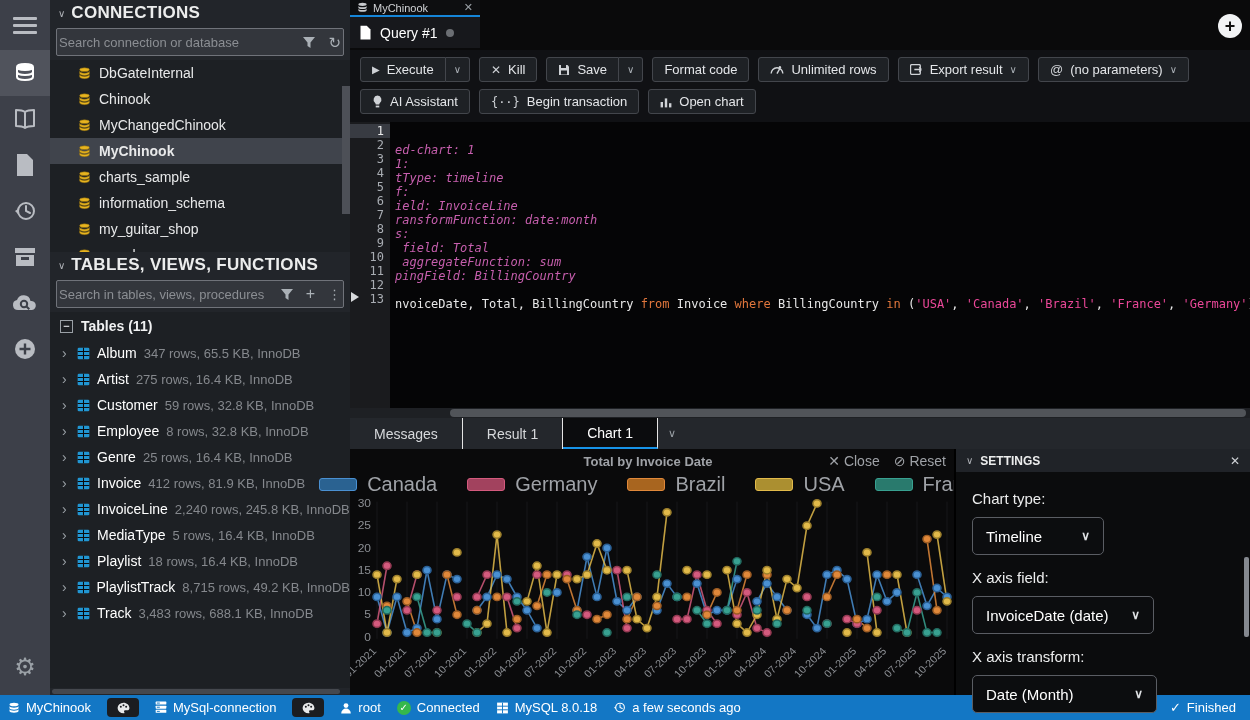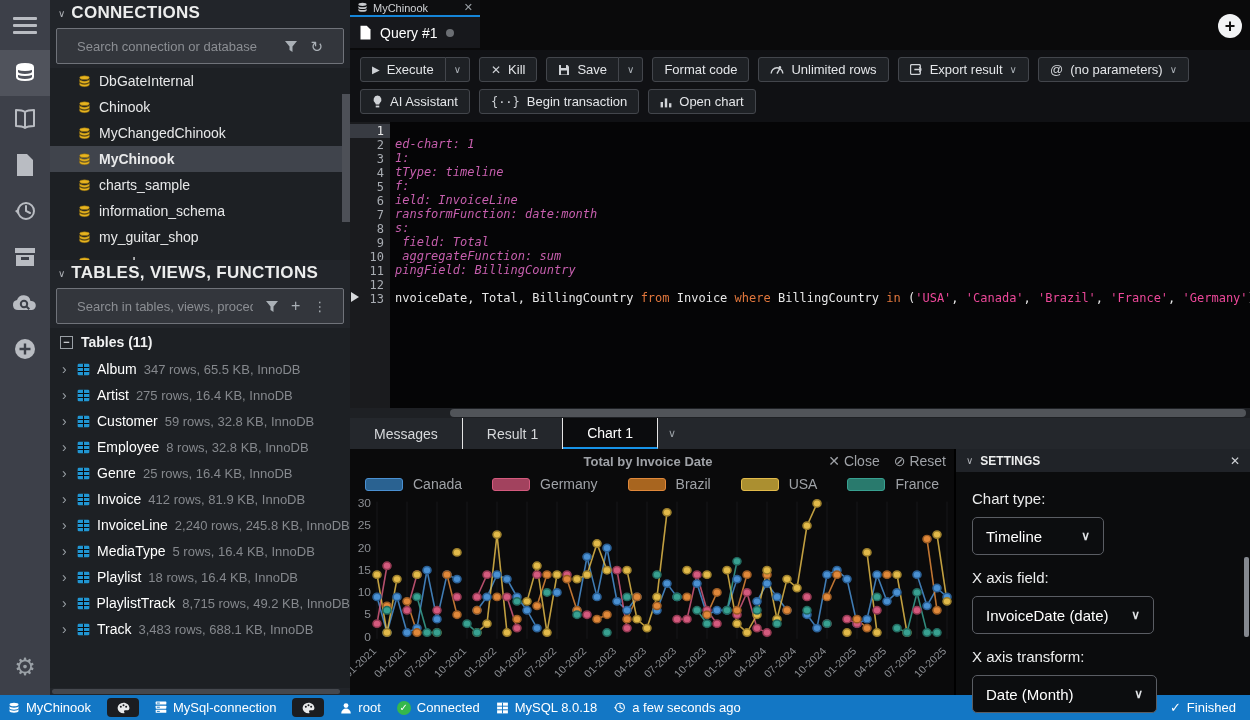--- a/index.html
+++ b/index.html
@@ -17,21 +17,21 @@
   .hamb { width:24px; display:flex; flex-direction:column; gap:4px; }
   .hamb i { height:3px; background:#b9bcc2; border-radius:1px; }
   .gear { font-size:24px; color:#9aa0a6; }
 
   
   .leftpanel { width:300px; background:#22252a; display:flex; flex-direction:column; min-height:0; }
   .sechead { height:26px; display:flex; align-items:center; gap:6px; padding:0 8px; background:#22252a; flex:none; }
   .sechead .chev { color:#aeb1b6; font-size:10px; }
   .sechead .t { font-weight:bold; font-size:17px; letter-spacing:.3px; color:#eceded; }
   .searchrow { padding:2px 6px 4px 6px; flex:none; }
-  .searchbox { height:36px; background:#33363c; border:1px solid #70737a; border-radius:2px; display:flex; align-items:center; padding:0 20px; gap:13px; }
+  .searchbox { height:28px; background:#33363c; border:1px solid #70737a; border-radius:2px; display:flex; align-items:center; padding:0 2px; gap:13px; }
   .searchbox input { flex:1; background:transparent; border:none; outline:none; color:#c9ccd1; font-size:13px; font-family:"Liberation Sans",sans-serif; }
   .searchbox input::placeholder { color:#8b8e93; }
   .sicon { color:#aab0b6; font-size:13px; line-height:1; display:flex; align-items:center; }
   .connlist { height:192px; overflow:hidden; background:#1d2024; position:relative; flex:none; }
   .connitem { height:26px; display:flex; align-items:center; gap:8px; padding-left:28px; font-size:14px; color:#e8e9ea; cursor:pointer; }
   .connitem.sel { background:#40444c; font-weight:bold; }
   .vsb { position:absolute; right:0; width:8px; background:#4d5057; border-radius:0; }
   .tablist { flex:1; overflow:hidden; background:#1d2024; position:relative; }
   .grouprow { height:28px; display:flex; align-items:center; gap:8px; padding-left:10px; font-weight:bold; font-size:14px; color:#f0f1f2; }
   .boxminus { width:13px; height:13px; border:1px solid #9aa0a6; display:flex; align-items:center; justify-content:center; color:#cfd2d6; font-size:11px; line-height:0; }
@@ -61,21 +61,21 @@
   .split { display:flex; }
   .split .btn.l { border-top-right-radius:0; border-bottom-right-radius:0; }
   .split .btn.r { border-top-left-radius:0; border-bottom-left-radius:0; border-left:none; padding:0 8px; color:#aab0b6; font-size:10px; }
   .chev-s { font-size:10px; color:#aab0b6; }
 
   
   .editor { height:286px; flex:none; display:flex; background:#050506; position:relative; overflow:hidden; }
   .gutter { width:40px; background:#1a1b1e; flex:none; padding-top:2px; }
   .lnum { height:14px; line-height:14px; text-align:right; padding-right:6px; font-family:"DejaVu Sans Mono",monospace; font-size:12px; color:#a9adb3; }
   .lnum.cur { background:#383b42; color:#e8e9ea; }
-  .code { flex:1; padding-top:1px; overflow:hidden; }
+  .code { flex:1; padding-top:7px; overflow:hidden; }
   .cline { height:14px; line-height:14px; font-family:"DejaVu Sans Mono",monospace; font-size:12px; white-space:pre; padding-left:5px; }
   .seg-c { color:#c75fae; font-style:italic; }
   .seg-k { color:#e0763c; }
   .seg-s { color:#ec4899; }
   .seg-t { color:#e8e8e8; }
   .stmt-marker { position:absolute; left:1px; top:170px; width:0; height:0; border-top:5px solid transparent; border-bottom:5px solid transparent; border-left:8px solid #d7d9dc; }
 
   .ed-hscroll { height:10px; flex:none; background:#1e2024; position:relative; }
   .ed-hscroll i { position:absolute; top:1px; height:8px; left:100px; right:4px; background:#515459; border-radius:4px; }
 
@@ -86,21 +86,21 @@
   .rtabs .chev { display:flex; align-items:center; padding:0 10px; color:#9aa0a6; font-size:11px; cursor:pointer; }
 
   
   .bottompane { flex:1; display:flex; min-height:0; }
   .chartpane { flex:1; background:#0a0a0b; display:flex; flex-direction:column; min-width:0; position:relative; }
   .cp-head { height:22px; flex:none; display:grid; grid-template-columns:110px 1fr auto; align-items:center; padding:2px 8px 0 8px; }
   .cp-title { grid-column:2; text-align:center; color:#9fa2a7; font-size:13px; font-weight:bold; }
   .cp-actions { display:flex; gap:14px; color:#9fa2a7; font-size:14px; }
   .cp-actions span { cursor:pointer; display:flex; align-items:center; gap:4px; }
   .legend { height:26px; flex:none; display:flex; align-items:center; justify-content:center; gap:30px; }
-  .legitem { display:flex; align-items:center; gap:10px; color:#9fa2a7; font-size:14px; }
+  .legitem { display:flex; align-items:center; gap:10px; color:#9fa2a7; font-size:20px; }
   .legitem .sw { width:38px; height:13px; border-radius:3px; }
   .plot { flex:1; min-height:0; }
   .plot svg { width:100%; height:100%; display:block; }
 
   .settings { width:296px; flex:none; background:#0b0c0d; border-left:2px solid #000; display:flex; flex-direction:column; position:relative; }
   .set-head { height:23px; background:#202328; display:flex; align-items:center; gap:7px; padding:0 10px; flex:none; }
   .set-head .t { font-weight:bold; font-size:12px; color:#eceded; flex:1; }
   .set-head .chev { color:#aeb1b6; font-size:10px; }
   .set-head .x { color:#cfd2d6; font-size:12px; cursor:pointer; }
   .set-body { padding:10px 16px; }

